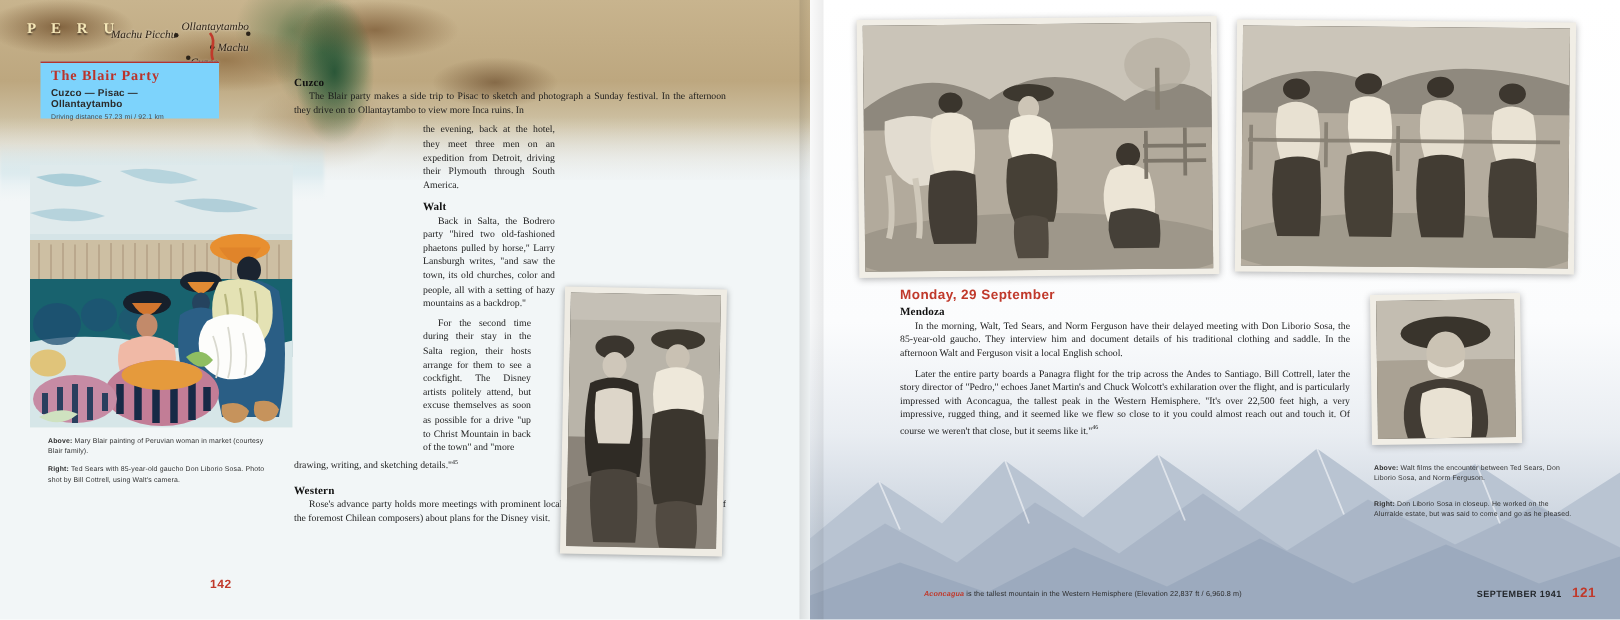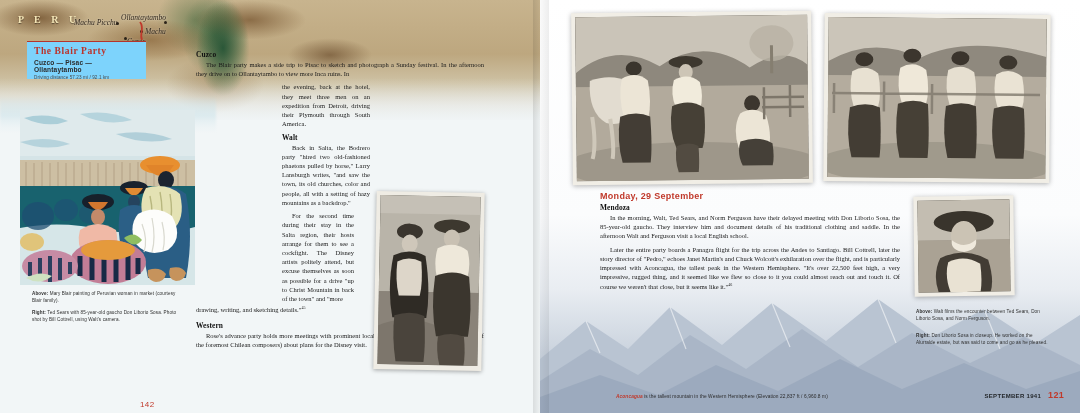--- a/index.html
+++ b/index.html
@@ -129,22 +129,22 @@
   .rphoto .ph { width:100%; height:100%; overflow:hidden; background:#777268; }
 
   .rtext { position:absolute; left:60px; top:191px; width:300px; }
   .dayhead {
     color:#c0392b; font-family:Liberation Sans, sans-serif; font-weight:bold;
     font-size:9px; letter-spacing:.3px; margin-bottom:2px;
   }
 
   
   .footer-left {
-    position:absolute; left:140px; bottom:4px;
-    color:#c0392b; font-family:"Liberation Sans", sans-serif; font-weight:normal;
+    position:absolute; left:140px; bottom:19px;
+    color:#c0392b; font-family:"Liberation Sans", sans-serif; font-weight:bold;
     font-size:8px; letter-spacing:.4px;
   }
   .footnote {
     position:absolute; left:76px; bottom:14px; width:330px;
     font-family:"Liberation Sans", sans-serif; font-size:4.8px;
     color:#2b2b2b; letter-spacing:.1px;
   }
   .footnote .fn-red { color:#c0392b; font-weight:bold; font-style:italic; }
   .footer-right {
     position:absolute; right:16px; bottom:13px;

